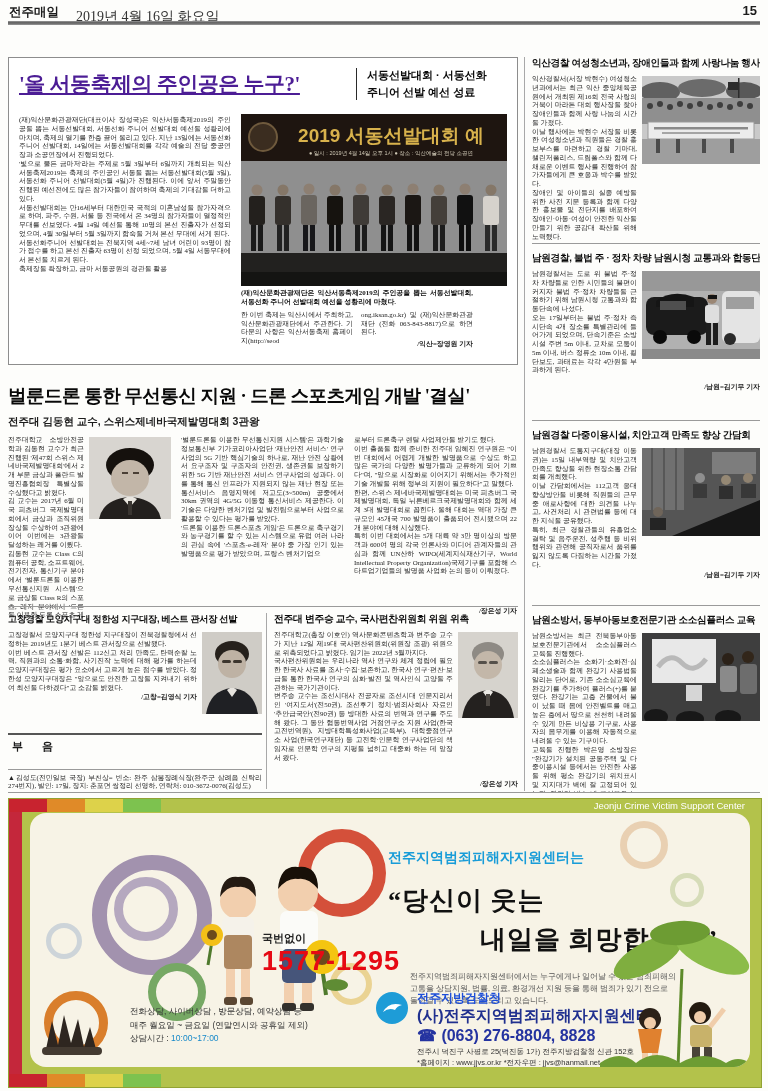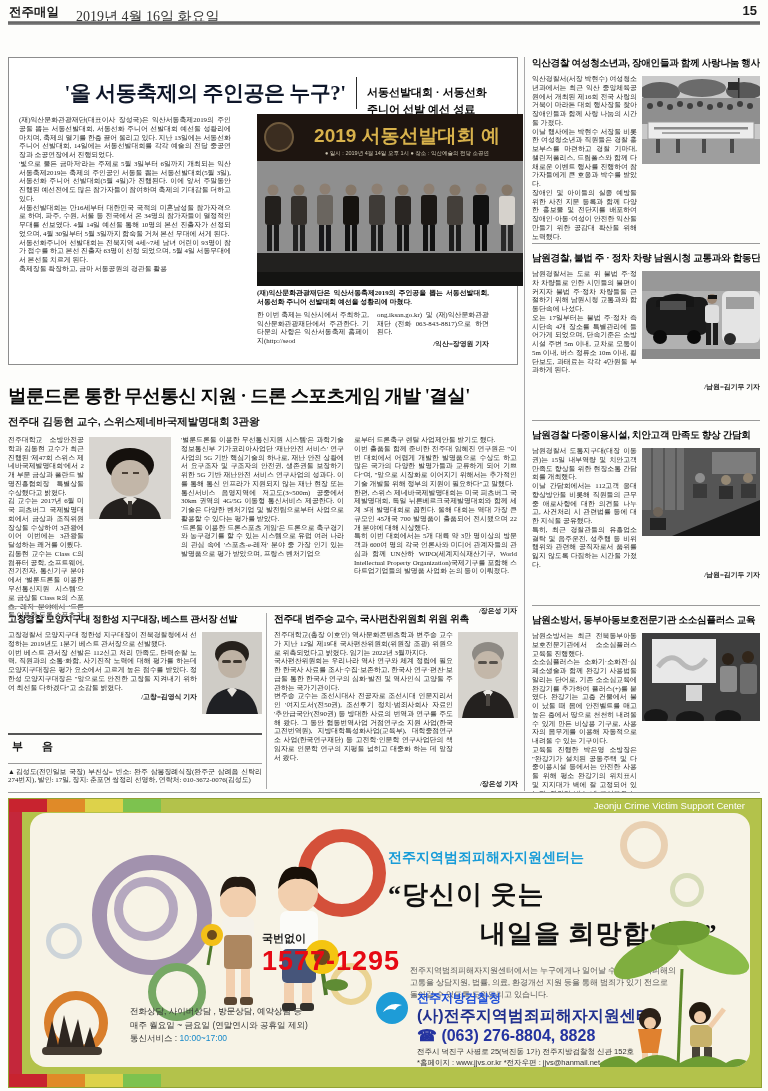--- a/index.html
+++ b/index.html
@@ -14,33 +14,33 @@
   .headrule{background:linear-gradient(#9a9a9a,#5c5c5c 45%,#9a9a9a);height:4px;}
   
   .b{font-size:6.9px;line-height:1.27;text-align:justify;white-space:pre-line;color:#222;overflow:hidden;}
   .by{font-size:6.9px;font-weight:bold;text-align:right;color:#222;}
   .rtitle{font-family:"Liberation Sans",sans-serif;font-weight:bold;font-size:9.6px;letter-spacing:-0.3px;margin-bottom:5px;color:#0c0c0c;white-space:nowrap;overflow:hidden;}
   .sep{background:#9a9a9a;height:1px;}
   .vline{background:#a8a8a8;width:1px;}
   
   #featurebox{border:1px solid #8d8d8d;background:#fff;}
   .fhead{display:flex;align-items:center;padding:9px 10px 4px 10px;}
-  .fheadline{flex:1;text-align:right;font-weight:bold;font-size:21px;letter-spacing:-0.5px;color:#0f172a;}
+  .fheadline{flex:1;text-align:left;font-weight:bold;font-size:21px;letter-spacing:-0.5px;color:#4c1d95;text-decoration:underline;}
   .fdiv{width:1.5px;height:32px;background:#2a2a2a;margin:0 10px;}
-  .fsub{width:140px;font-family:"Liberation Sans",sans-serif;font-weight:bold;font-size:11px;line-height:1.55;color:#0c0c0c;margin-top:17px;}
+  .fsub{width:140px;font-family:"Liberation Sans",sans-serif;font-weight:bold;font-size:11px;line-height:1.55;color:#0c0c0c;}
   .caption{font-size:6.9px;font-weight:bold;line-height:1.3;text-align:justify;margin-top:3px;color:#111;}
   .minicols{display:flex;gap:8px;margin-top:4px;}
   .minicols .b{flex:1;}
   
   .dheadline{font-weight:bold;font-size:18.5px;letter-spacing:-0.5px;color:#090909;white-space:nowrap;}
   .dsub{font-family:"Liberation Sans",sans-serif;font-weight:bold;font-size:10.5px;margin-top:7px;}
   .dcols{display:flex;gap:10px;margin-top:7px;}
   .dcol{width:163px;height:182px;overflow:hidden;}
   
-  .obit-h{font-family:"Liberation Sans",sans-serif;font-weight:bold;font-size:11px;letter-spacing:8px;padding:4px 0 9px 4px;}
+  .obit-h{font-family:"Liberation Sans",sans-serif;font-weight:bold;font-size:11px;letter-spacing:8px;padding:4px 0 15px 4px;}
   
   svg{display:block;}
   .floatR{float:right;margin:1px 0 3px 5px;}
   
   #ad{background:#b3c24b;border:1px solid #92a233;overflow:hidden;}
   .adsq{position:absolute;top:0;height:13px;width:38px;}
   .adsqb{position:absolute;bottom:0;height:13px;width:38px;}
   #ad-eng{position:absolute;top:1px;right:16px;color:#fff;font-family:"Liberation Sans",sans-serif;font-size:9.5px;}
   #ad-red{position:absolute;left:0;top:13px;bottom:13px;width:13px;background:#c4273b;}
   #ad-panel{position:absolute;left:21px;top:14px;right:11px;bottom:20px;background:#f7f3e6;border-radius:16px;overflow:hidden;}
@@ -75,21 +75,21 @@
       <div class="fsub">
         <div>서동선발대회 · 서동선화</div>
         <div>주니어 선발 예선 성료</div>
       </div>
     </div>
     <div class="abs b" style="left:10px;top:58px;width:212px;height:240px;">(재)익산문화관광재단(대표이사 장성국)은 익산서동축제2019의 주인공을 뽑는 서동선발대회, 서동선화 주니어 선발대회 예선을 성황리에 마치며, 축제의 열기를 한층 끌어 올리고 있다. 지난 13일에는 서동선화 주니어 선발대회, 14일에는 서동선발대회를 각각 예술의 전당 중공연장과 소공연장에서 진행되었다.
 '빛으로 물든 금마저'라는 주제로 5월 3일부터 6일까지 개최되는 익산서동축제2019는 축제의 주인공인 서동을 뽑는 서동선발대회(5월 3일), 서동선화 주니어 선발대회(5월 4일)가 진행된다. 이에 앞서 주말동안 진행된 예선전에도 많은 참가자들이 참여하며 축제의 기대감을 더하고 있다.
 서동선발대회는 만16세부터 대한민국 국적의 미혼남성을 참가자격으로 하며, 파주, 수원, 서울 등 전국에서 온 34명의 참가자들이 열정적인 무대를 선보였다. 4월 14일 예선을 통해 10명의 본선 진출자가 선정되었으며, 4월 30일부터 5월 3일까지 합숙을 거쳐 본선 무대에 서게 된다.
 서동선화주니어 선발대회는 전북지역 4세~7세 남녀 어린이 93명이 참가 접수를 하고 본선 진출자 63명이 선정 되었으며, 5월 4일 서동무대에서 본선을 치르게 된다.
 축제장을 확장하고, 금마 서동공원의 경관을 활용</div>
-    <div class="abs" style="left:248px;top:56px;width:232px;">
+    <div class="abs" style="left:232px;top:56px;width:232px;">
       <svg width="266" height="172" viewBox="0 0 266 172">
         <rect x="0" y="0" width="266" height="172" fill="#8f8f8f"></rect>
         <rect x="0" y="0" width="266" height="47" fill="#1e1510"></rect>
         <circle cx="22" cy="23" r="14" fill="#3b2d20" stroke="#6f5a3d" stroke-width="2"></circle>
         <text x="150" y="28" text-anchor="middle" font-size="19" font-weight="bold" fill="#d8b24c" font-family="Liberation Sans,sans-serif">2019 서동선발대회 예</text>
         <text x="150" y="41" text-anchor="middle" font-size="5.5" fill="#cfc8b5" font-family="Liberation Sans,sans-serif">● 일시 : 2019년 4월 14일 오후 1시    ● 장소 : 익산예술의 전당 소공연</text>
         <g>
           <g>
               <circle cx="16" cy="76" r="5.5" fill="#8d7f72"></circle>
               <rect x="8" y="82" width="16" height="29" rx="3" fill="#23201d"></rect>
@@ -437,31 +437,31 @@
         </g>
       </svg>
 
       <div class="abs" style="left:232px;top:118px;">
         <div id="ad-nopfx">국번없이</div>
         <div id="ad-phone">1577-1295</div>
       </div>
 
       <div class="abs" style="left:358px;top:36px;width:350px;">
         <div id="ad-org-intro">전주지역범죄피해자지원센터는</div>
-        <div class="slogan" style="margin-top:10px;">“당신이 웃는</div>
+        <div class="slogan" style="margin-top:16px;">“당신이 웃는</div>
         <div class="slogan" style="margin-left:92px;margin-top:4px;">내일을 희망합니다”</div>
         <div id="ad-desc" style="margin-top:14px;margin-left:22px;">전주지역범죄피해자지원센터에서는 누구에게나 일어날 수 있는 범죄피해의
 고통을 상담지원, 법률, 의료, 환경개선 지원 등을 통해 범죄가 있기 전으로
 돌아갈 수 있도록 도와드리고 있습니다.</div>
       </div>
 
       <div class="abs adhours" style="left:100px;top:192px;">
         <div>전화상담, 사이버상담 , 방문상담, 예약상담 등</div>
         <div>매주 월요일 ~ 금요일 (연말연시와 공휴일 제외)</div>
-        <div><span>통신서비스 : </span><span class="adblue">10:00~17:00</span></div>
+        <div><span>상담시간 : </span><span class="adblue">10:00~17:00</span></div>
       </div>
 
       <div id="ad-orgblk">
         <svg width="34" height="34" viewBox="0 0 34 34">
           <circle cx="17" cy="17" r="16" fill="#1e9cd7"></circle>
           <path d="M8 21 q6 -11 19 -7 q-5 1 -7 5 q-6 -3 -12 2 z" fill="#ffffff"></path>
         </svg>
         <div>
           <div class="orgtxt1">전주지방검찰청</div>
           <div class="orgtxt2">(사)전주지역범죄피해자지원센터</div>

